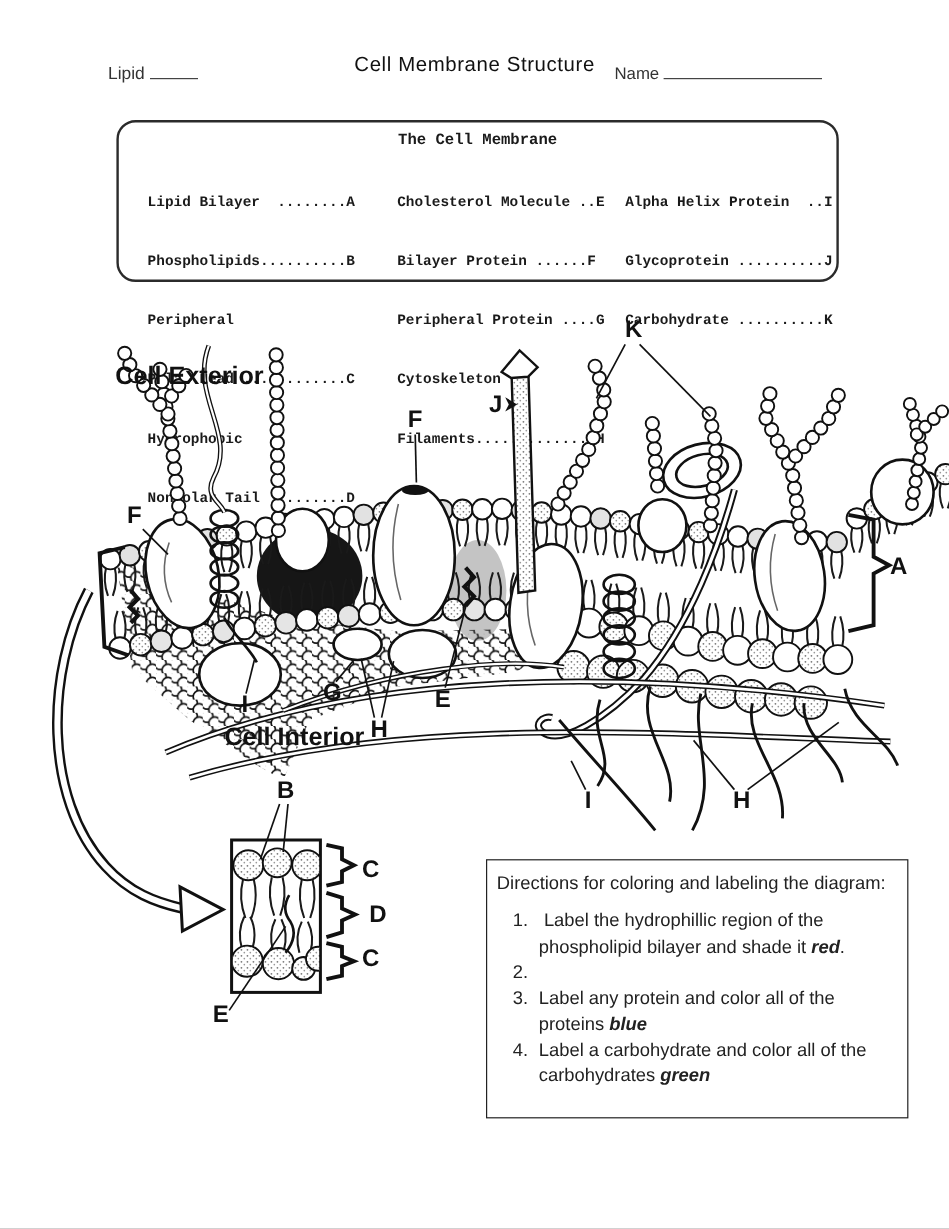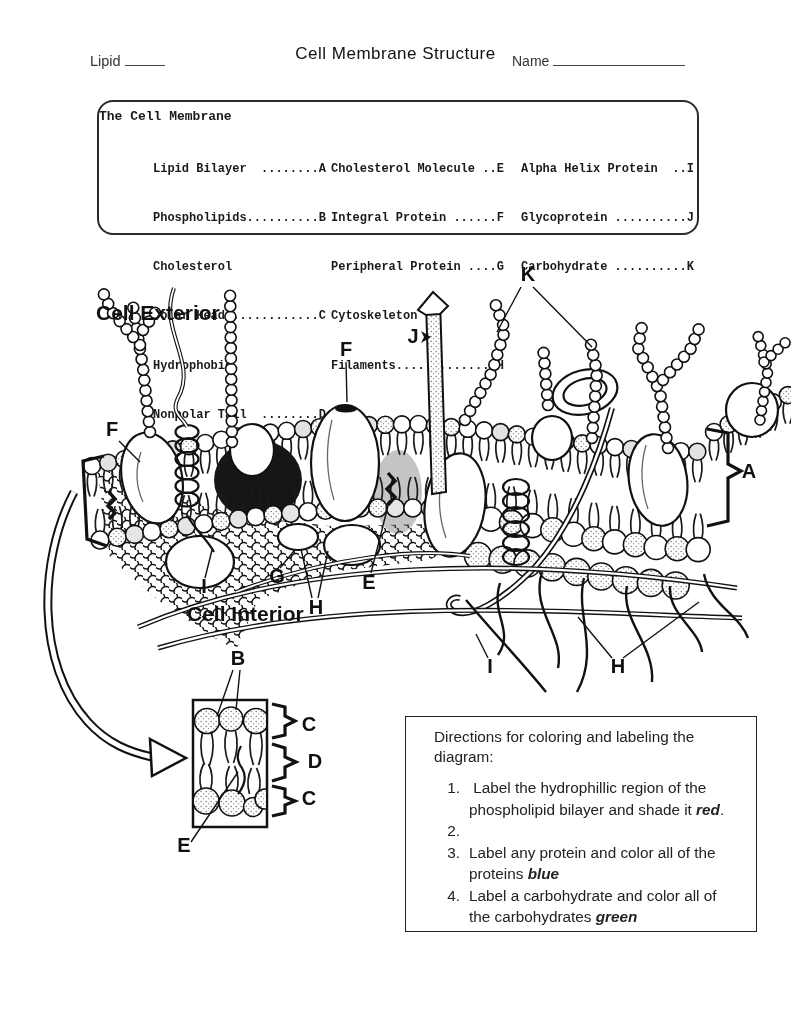--- a/index.html
+++ b/index.html
@@ -8,26 +8,26 @@
   
   .hdr-date{position:absolute;left:90px;top:52px;font-size:14.5px;color:#333;}
   .hdr-title{position:absolute;left:0;right:0;top:44px;text-align:center;font-size:17px;
              letter-spacing:.5px;color:#111;}
   .hdr-name{position:absolute;left:512px;top:52px;font-size:14px;color:#333;text-align:center;}
   .blank-line{display:inline-block;border-bottom:1.6px solid #444;height:13px;vertical-align:baseline;}
   .w40{width:40px;} .w132{width:132px;}
   
   .keybox{position:absolute;left:97px;top:100px;width:598px;height:131px;border:2.5px solid #2b2b2b;
           border-radius:16px;background:#fff;font-family:"Liberation Mono","DejaVu Sans Mono",monospace;}
-  .key-title{position:absolute;left:0;right:0;top:7px;text-align:left;font-size:13px;font-weight:700;}
+  .key-title{position:absolute;left:0;right:0;top:7px;text-align:center;font-size:13px;font-weight:700;}
   .key-col{position:absolute;top:26px;font-size:12px;font-weight:700;line-height:16.4px;white-space:pre;}
-  .kc1{left:54px;} .kc2{left:232px;} .kc3{left:422px;}
+  .kc1{left:24px;} .kc2{left:232px;} .kc3{left:422px;}
   
   .dirbox{position:absolute;left:405px;top:716px;width:352px;height:216px;border:1.8px solid #222;
-          background:#fff;box-sizing:border-box;padding:10px 28px;font-size:15.3px;color:#222;}
+          background:#fff;box-sizing:border-box;padding:10px 8px;font-size:15.3px;color:#222;}
   .dir-title{line-height:20px;}
   .dir-list{margin-top:10px;}
   .dir-item{display:flex;line-height:21.5px;}
   .dir-num{width:26px;text-align:right;margin-right:9px;flex:none;}
   .dir-text{white-space:pre-wrap;width:284px;}
   .emph{font-weight:bold;font-style:italic;margin-top:40px;}
   
   #diagram{position:absolute;left:0;top:0;}
   .lbl{font:600 20px "Liberation Sans",sans-serif;fill:#111;text-anchor:middle;}
   .zone{font:600 21px "Liberation Sans",sans-serif;fill:#111;}
@@ -54,28 +54,28 @@
   <div class="hdr-name">
     <span>Name</span>
     <span class="blank-line w132"></span>
   </div>
 
   <div class="keybox">
     <div class="key-title">The Cell Membrane</div>
     <div class="key-col kc1">
       <div>Lipid Bilayer  ........A</div>
       <div>Phospholipids..........B</div>
-      <div>Cholesterol</div>
+      <div>Peripheral</div>
       <div>Polar Head ............C</div>
       <div>Hydrophobic</div>
       <div>Nonpolar Tail  ........D</div>
     </div>
     <div class="key-col kc2">
       <div>Cholesterol Molecule ..E</div>
-      <div>Integral Protein ......F</div>
+      <div>Bilayer Protein ......F</div>
       <div>Peripheral Protein ....G</div>
       <div>Cytoskeleton</div>
       <div>Filaments..............H</div>
     </div>
     <div class="key-col kc3">
       <div>Alpha Helix Protein  ..I</div>
       <div>Glycoprotein ..........J</div>
       <div>Carbohydrate ..........K</div>
     </div>
   </div>

